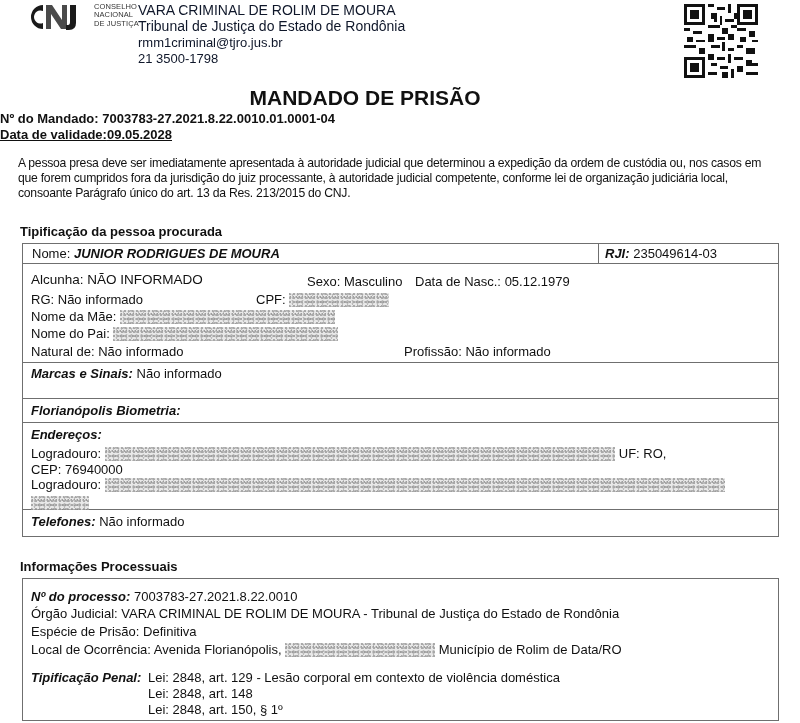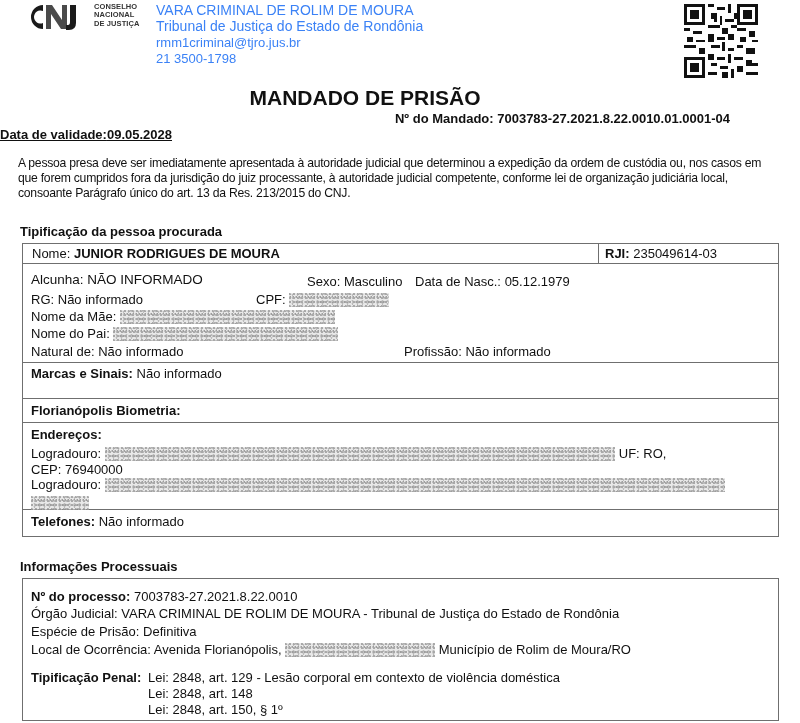--- a/index.html
+++ b/index.html
@@ -3,41 +3,41 @@
 <meta charset="utf-8">
 <style>
   * { margin: 0; padding: 0; box-sizing: border-box; }
   html, body { width: 800px; height: 723px; background: #ffffff; overflow: hidden; }
   body { font-family: "Liberation Sans", sans-serif; color: #111; position: relative; }
 
   .abs { position: absolute; }
 
   
   .logo { left: 26px; top: 1px; width: 64px; height: 32px; }
-  .logo-sub { left: 94px; top: 3px; font-size: 7.5px; line-height: 8.4px; color: #333; letter-spacing: 0.1px; font-weight: bold; }
-  .hdr-line { left: 156px; font-size: 14px; line-height: 17px; color: #3b82f6; white-space: nowrap; }
+  .logo-sub { left: 94px; top: 3px; font-size: 7.5px; line-height: 8.4px; color: #333; letter-spacing: 0.1px; }
+  .hdr-line { left: 138px; font-size: 14px; line-height: 17px; color: #0f172a; white-space: nowrap; }
   .qr { left: 684px; top: 3px; width: 74px; height: 76px; }
 
   
   .title { left: 0; width: 730px; top: 86px; text-align: center; font-weight: bold; font-size: 21px; line-height: 24px; }
-  .subtitle { left: 0; width: 730px; top: 111px; text-align: right; font-weight: bold; font-size: 13px; line-height: 16px; }
+  .subtitle { left: 0; width: 730px; top: 111px; text-align: left; font-weight: bold; font-size: 13px; line-height: 16px; }
   .validity { left: 0; width: 730px; top: 127px; text-align: left; font-weight: bold; font-size: 13px; line-height: 16px; }
   .validity span { text-decoration: underline; }
 
   .notice { left: 18px; top: 156px; width: 760px; font-size: 12.2px; line-height: 15.2px; letter-spacing: -0.25px; }
 
   .section-title { left: 20px; font-weight: bold; font-size: 13px; line-height: 16px; }
 
   
   .box { border: 1px solid #6f6f6f; background: #fff; }
   .hline { height: 1px; background: #6f6f6f; }
   .vline { width: 1px; background: #6f6f6f; }
 
   .txt { font-size: 13px; line-height: 16px; white-space: nowrap; }
-  .b { font-weight: bold; }
+  .b { font-weight: bold; font-style: italic; }
 
   .redact {
     display: inline-block;
     height: 14px;
     vertical-align: -3px;
     background-color: #e4e4e4;
     background-image:
       radial-gradient(circle at 20% 30%, #9a9a9a 0.8px, transparent 1.3px),
       radial-gradient(circle at 70% 60%, #b0b0b0 0.7px, transparent 1.2px),
       radial-gradient(circle at 40% 80%, #8c8c8c 0.6px, transparent 1.1px),
@@ -241,19 +241,19 @@
   <span>VARA CRIMINAL DE ROLIM DE MOURA - Tribunal de Justiça do Estado de Rondônia</span>
 </div>
 <div class="abs txt" style="left:31px; top:624px;">
   <span>Espécie de Prisão:</span>
   <span>Definitiva</span>
 </div>
 <div class="abs txt" style="left:31px; top:642px;">
   <span>Local de Ocorrência:</span>
   <span>Avenida Florianópolis,</span>
   <span class="redact" style="width:150px;"></span>
-  <span>Município de Rolim de Moura/RO</span>
+  <span>Município de Rolim de Data/RO</span>
 </div>
 
 <div class="abs txt b" style="left:31px; top:670px;">Tipificação Penal:</div>
 <div class="abs txt" style="left:148px; top:670px;">Lei: 2848, art. 129 - Lesão corporal em contexto de violência doméstica</div>
 <div class="abs txt" style="left:148px; top:686px;">Lei: 2848, art. 148</div>
 <div class="abs txt" style="left:148px; top:702px;">Lei: 2848, art. 150, § 1º</div>
 
 </body></html>

